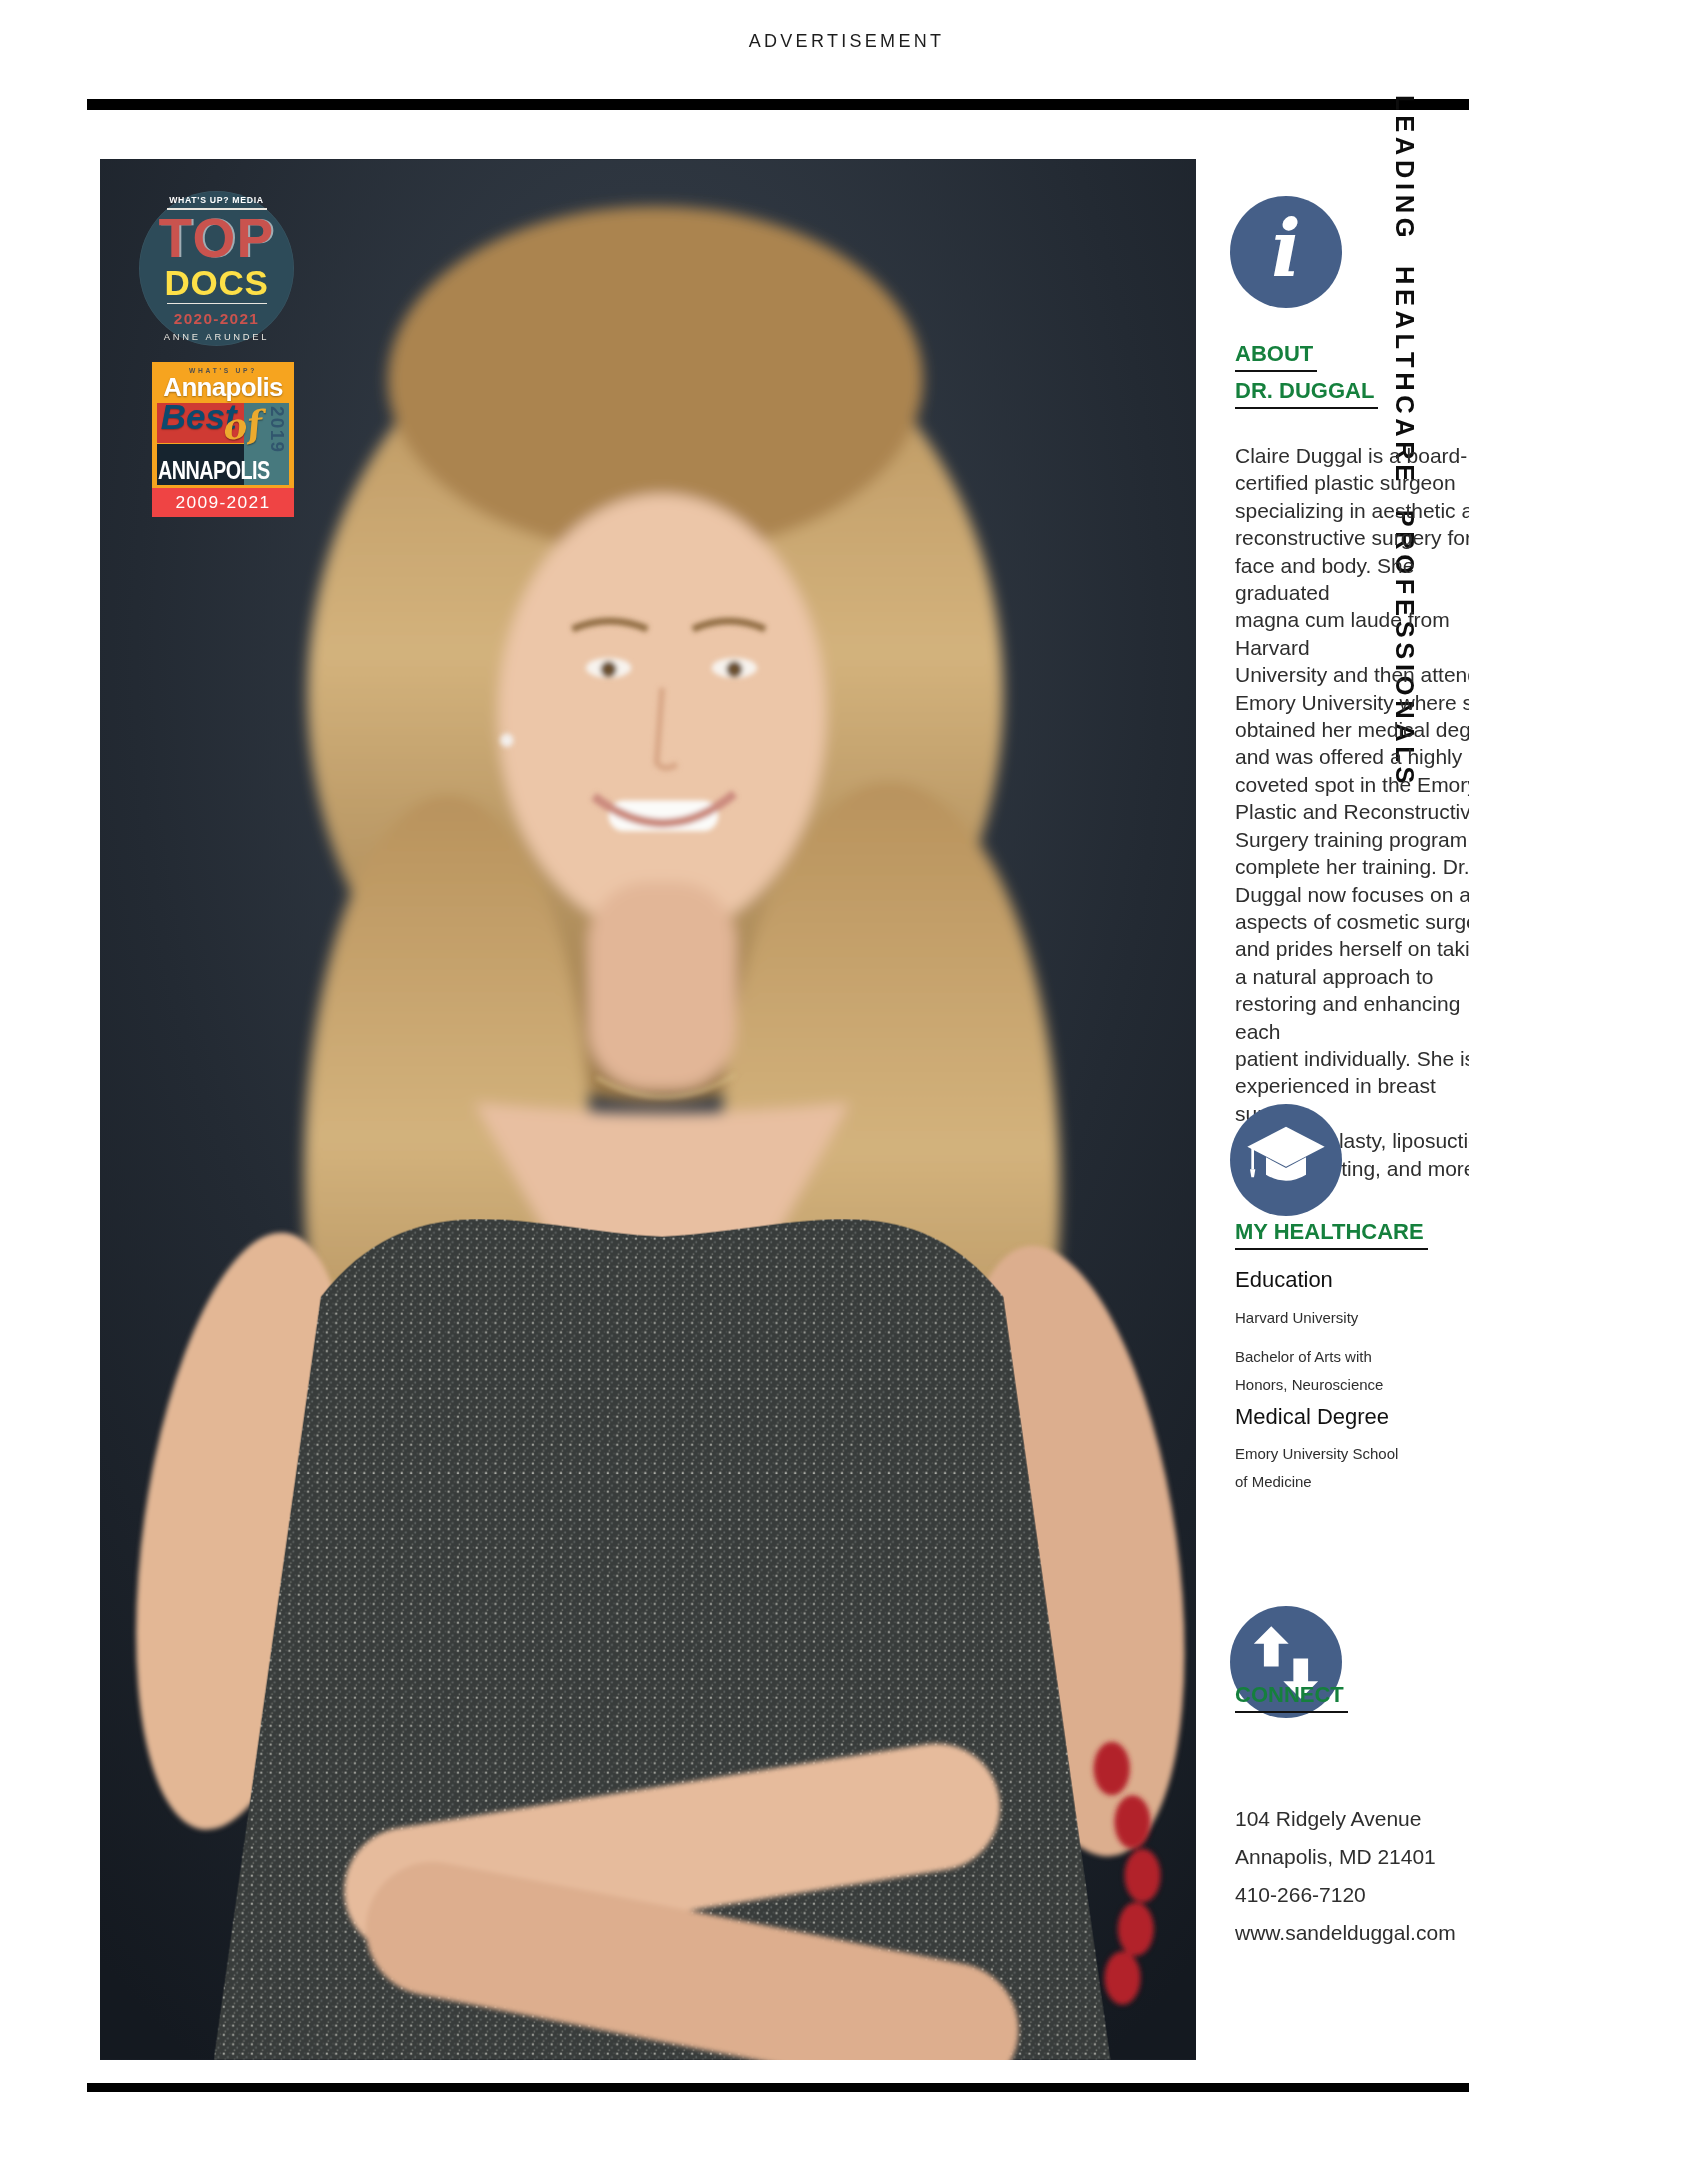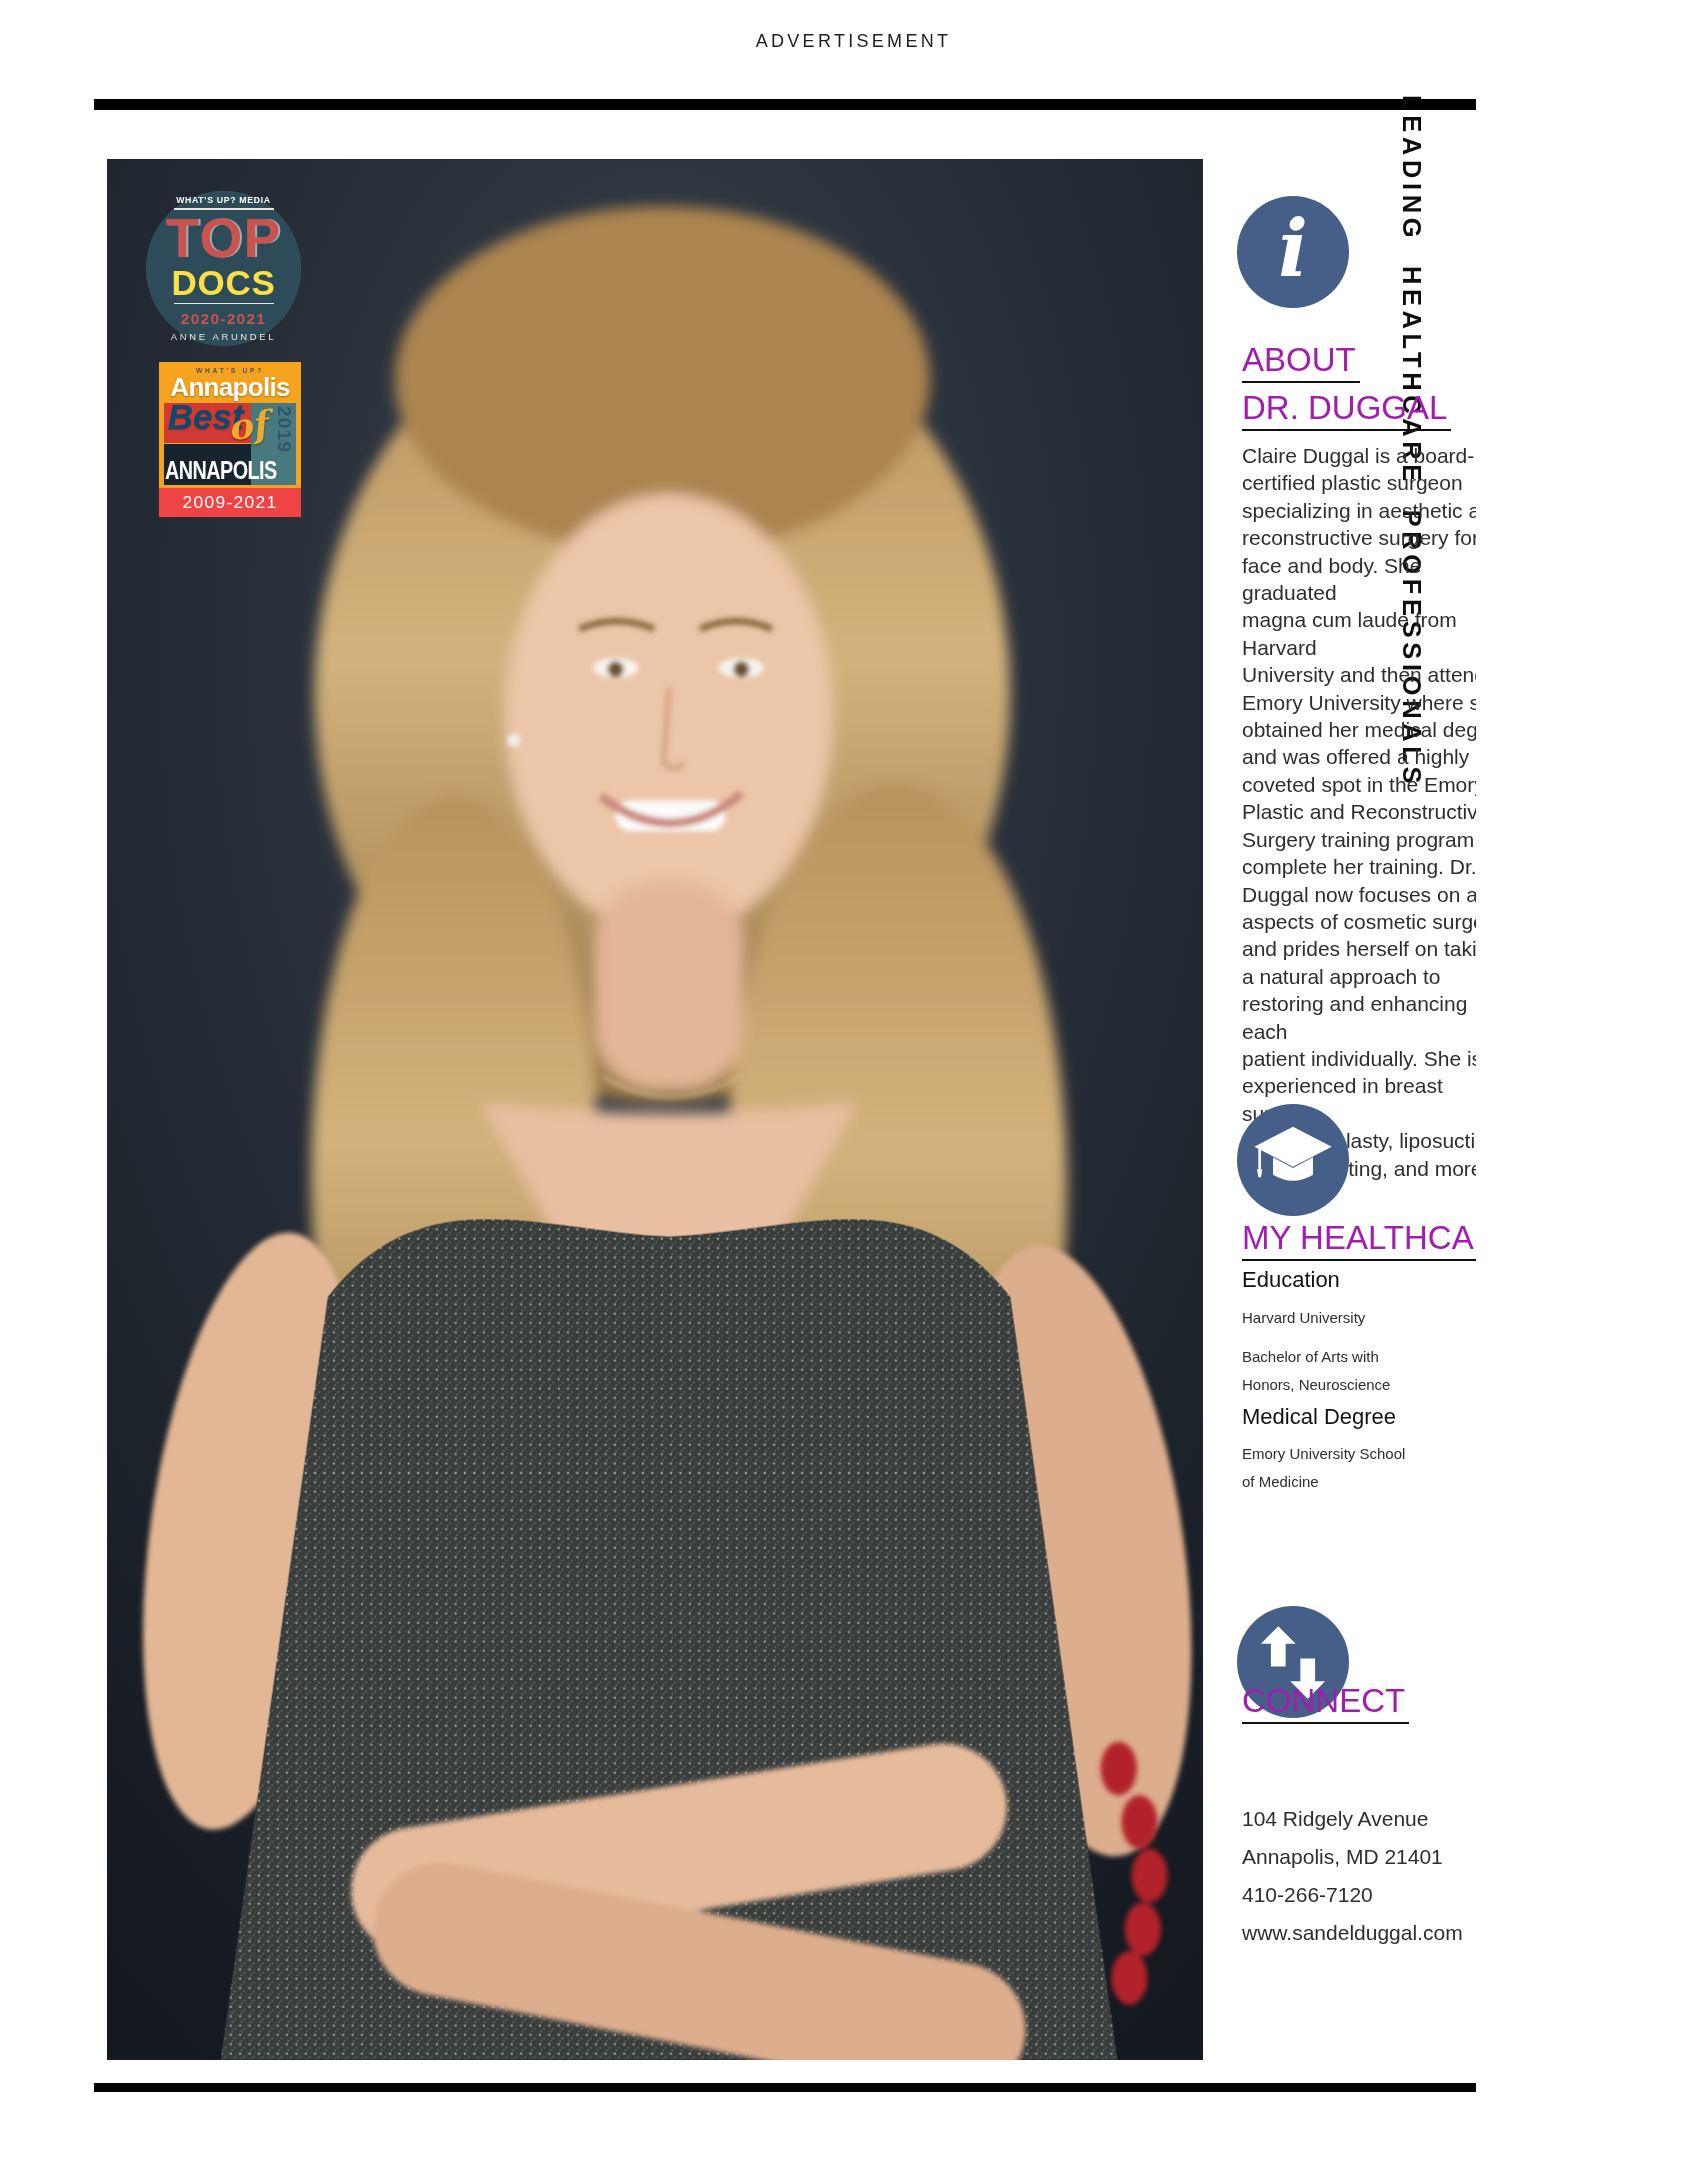--- a/index.html
+++ b/index.html
@@ -1,17 +1,17 @@
 <!DOCTYPE html>
 <html style="font-size:10.7px"><head>
 <meta charset="utf-8">
 <style>
   html,body{margin:0;padding:0;background:#ffffff;}
   #page{position:relative;width:1469px;height:2183px;background:#ffffff;overflow:hidden;
-        font-family:"Liberation Sans",sans-serif;color:#1c1c1c;margin-left:7px;}
+        font-family:"Liberation Sans",sans-serif;color:#1c1c1c;}
   .abs{position:absolute;}
 
   
   .ad-label{top:31px;left:87px;width:1519px;text-align:center;font-size:18px;
             letter-spacing:3.3px;color:#1d1d1d;}
   .rule{left:87px;width:1519px;background:#000;}
   .rule-top{top:99px;height:11.4px;}
   .rule-bottom{top:2083px;height:9.4px;}
 
   
@@ -56,21 +56,21 @@
               letter-spacing:-0.7px;}
   .boa-strip{background:#ef4444;color:#fff;text-align:center;font-size:17.4px;letter-spacing:1.3px;
              padding:3.3px 0 4px 0;}
 
   
   .icon-circle{left:1230px;width:112px;height:112px;border-radius:50%;background:#455f88;
                display:flex;align-items:center;justify-content:center;}
   .info-glyph{color:#fff;font-family:"DejaVu Serif",serif;font-style:italic;font-weight:bold;
               font-size:78px;line-height:1;margin-top:-5.4px;}
   .h-block{left:1235px;}
-  .h-ul{display:inline-block;font-size:33px;font-weight:normal;color:#a21caf;letter-spacing:0;
+  .h-ul{display:inline-block;font-size:22px;font-weight:bold;color:#15803d;letter-spacing:0;
         border-bottom:2.7px solid #111;padding:0 4px 4.7px 0;line-height:1;white-space:nowrap;}
   .h-gap{margin-bottom:8.7px;}
   .body-text{left:1235px;width:273px;font-size:21px;line-height:27.4px;color:#2e2e2e;
              white-space:pre-line;}
   .label-bold{left:1235px;font-size:22px;font-weight:normal;color:#111;}
   .cred-text{left:1235px;width:281px;font-size:15px;line-height:28px;color:#2e2e2e;
              white-space:pre-line;}
   .contact{left:1235px;width:281px;font-size:21px;line-height:38px;color:#2e2e2e;}
 </style>
 </head>

